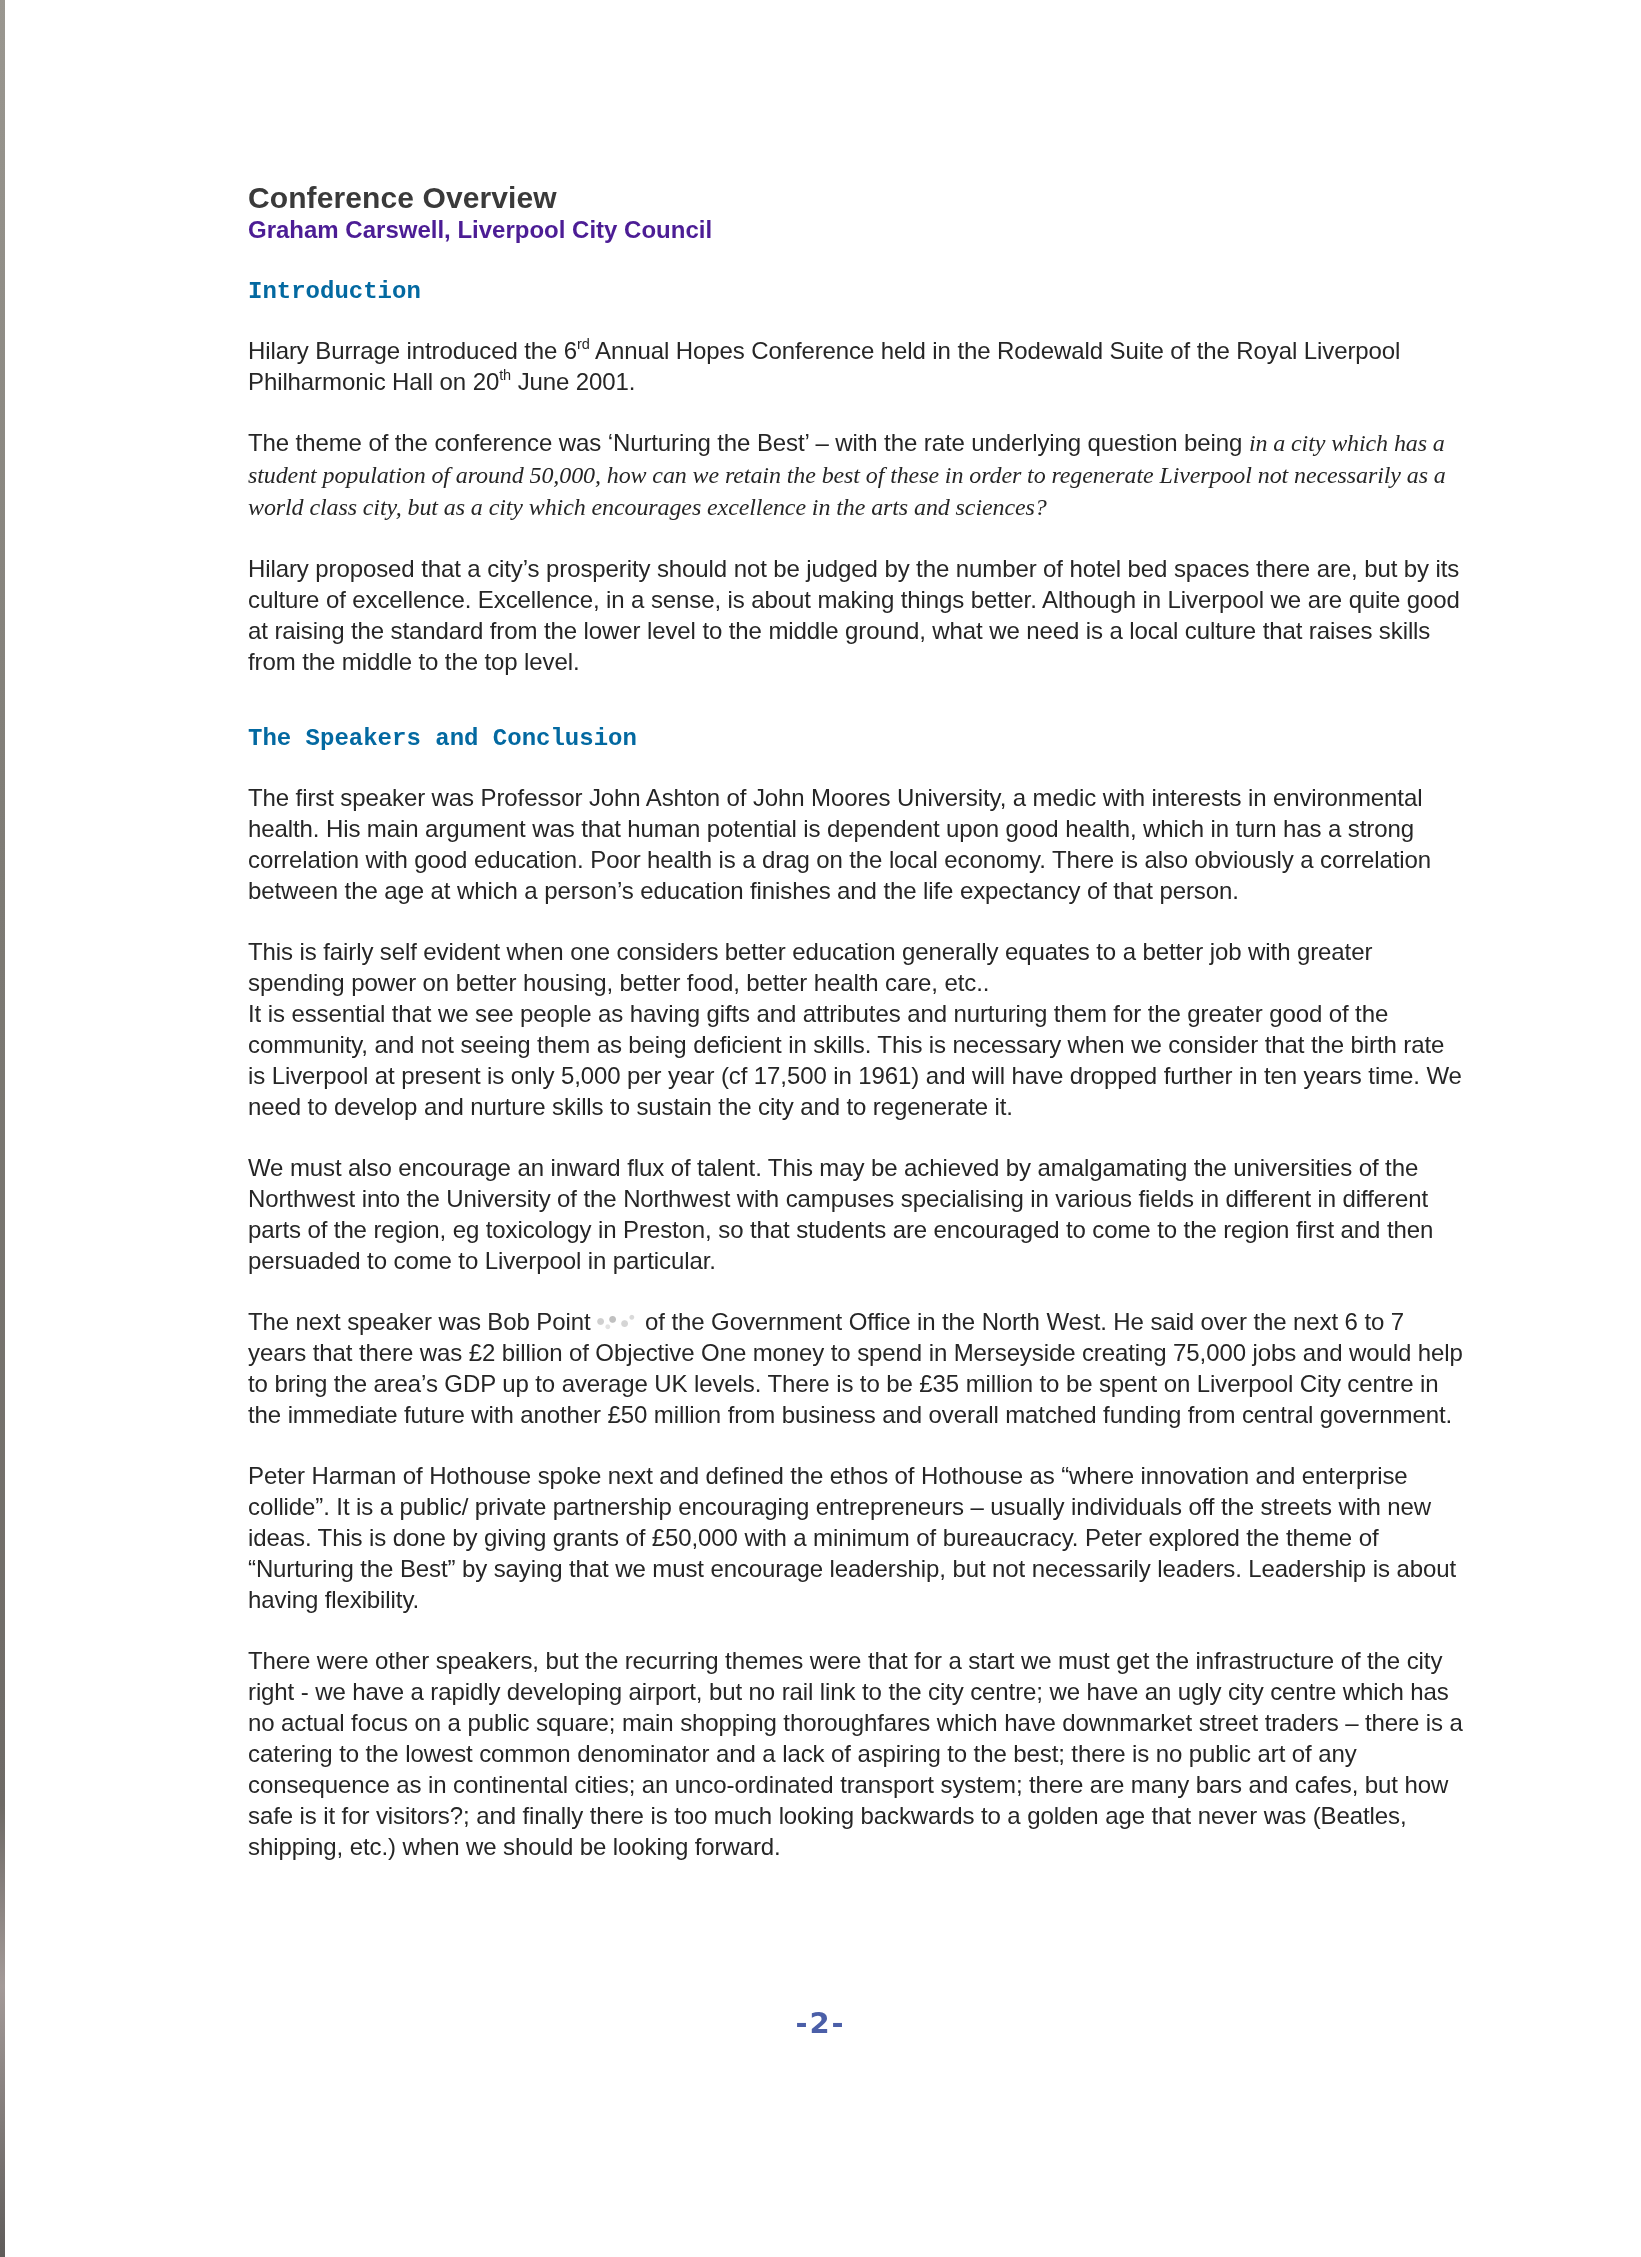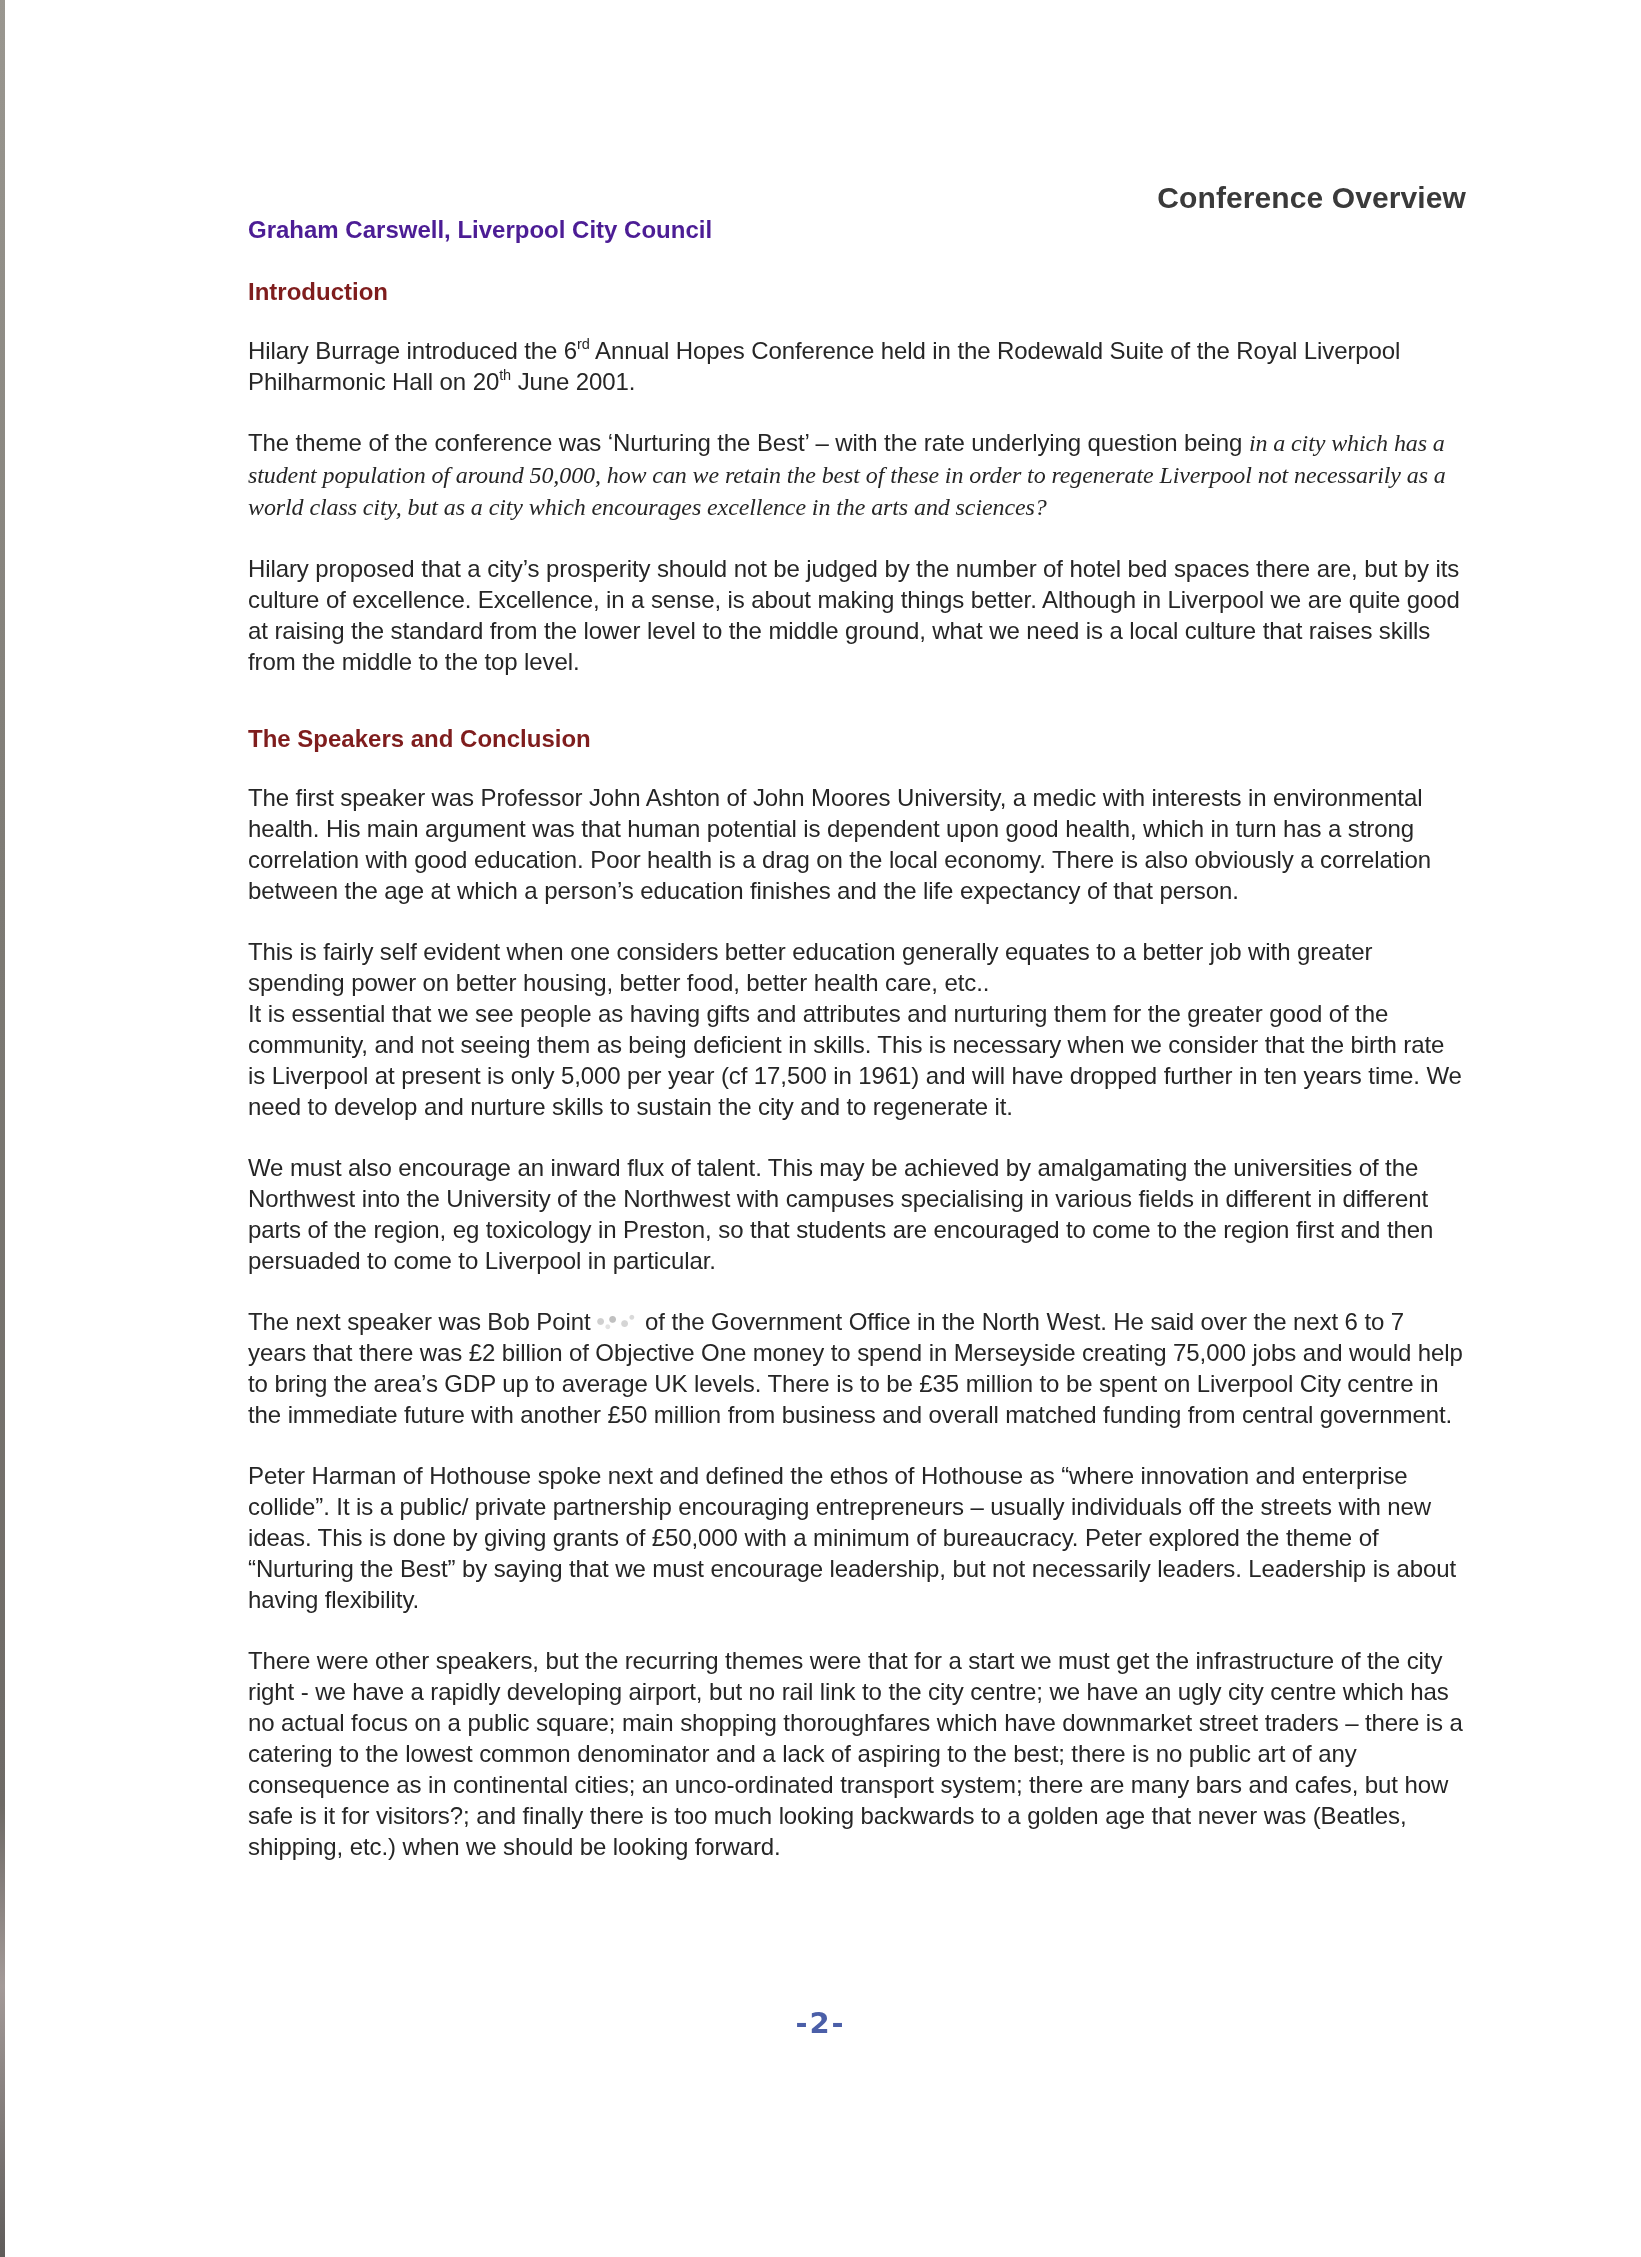--- a/index.html
+++ b/index.html
@@ -29,35 +29,35 @@
       top: 180px;
       width: 1218px;
     }
     .title {
       font-size: 30px;
       font-weight: bold;
       color: #3a3a3a;
       margin: 0;
       line-height: 35px;
       letter-spacing: 0.1px;
-      text-align: right;
     }
     .subtitle {
       font-size: 24px;
       font-weight: bold;
       color: #4c1d95;
       margin: 0;
       line-height: 29px;
     }
     .section-heading {
       font-size: 24px;
       font-weight: bold;
-      color: #7f1d1d;
+      color: #0369a1;
       margin: 0;
       line-height: 29px;
+      font-family: Liberation Mono, monospace;
     }
     .h-intro { margin-top: 33px; }
     .h-speakers { margin-top: 47px; }
     p.body {
       font-size: 24px;
       line-height: 31px;
       margin: 0;
       color: #262626;
       letter-spacing: -0.1px;
     }

